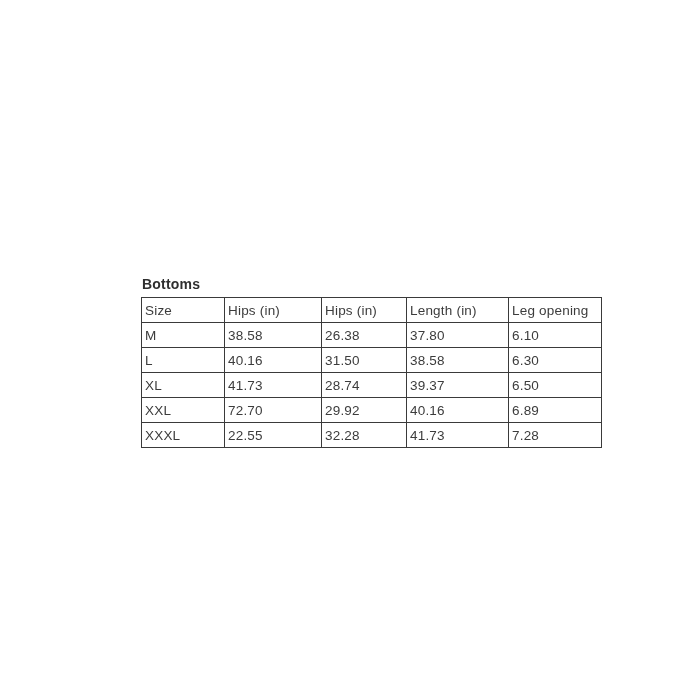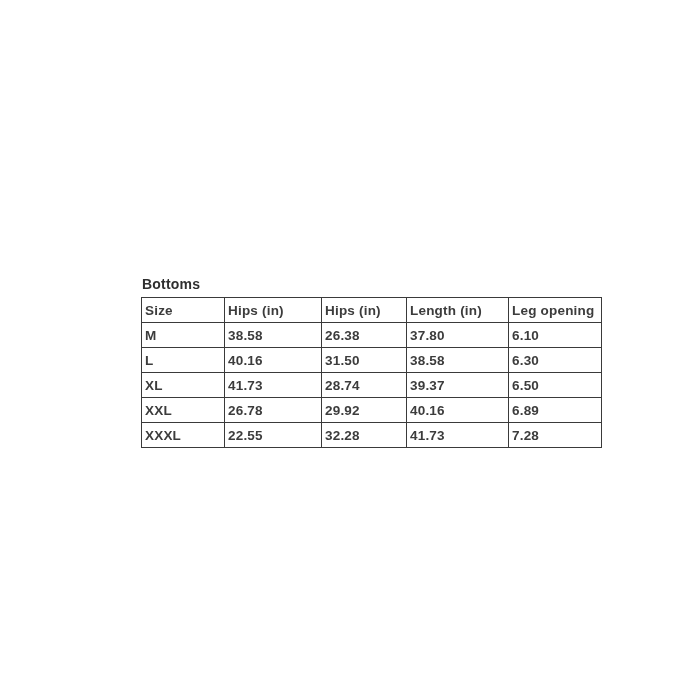--- a/index.html
+++ b/index.html
@@ -27,21 +27,21 @@
   }
   table.size-table {
     border-collapse: collapse;
     table-layout: fixed;
     width: 460px;
   }
   table.size-table th,
   table.size-table td {
     border: 1.6px solid #3a3a3a;
     font-size: 13.5px;
-    font-weight: bold;
+    font-weight: normal;
     color: #3c3c3c;
     text-align: left;
     vertical-align: middle;
     height: 24px;
     padding: 0 2px 0 3px;
     white-space: nowrap;
     overflow: hidden;
     letter-spacing: 0.2px;
   }
 </style>
@@ -84,21 +84,21 @@
         </tr>
         <tr>
           <td>XL</td>
           <td>41.73</td>
           <td>28.74</td>
           <td>39.37</td>
           <td>6.50</td>
         </tr>
         <tr>
           <td>XXL</td>
-          <td>26.78</td>
+          <td>72.70</td>
           <td>29.92</td>
           <td>40.16</td>
           <td>6.89</td>
         </tr>
         <tr>
           <td>XXXL</td>
           <td>22.55</td>
           <td>32.28</td>
           <td>41.73</td>
           <td>7.28</td>

